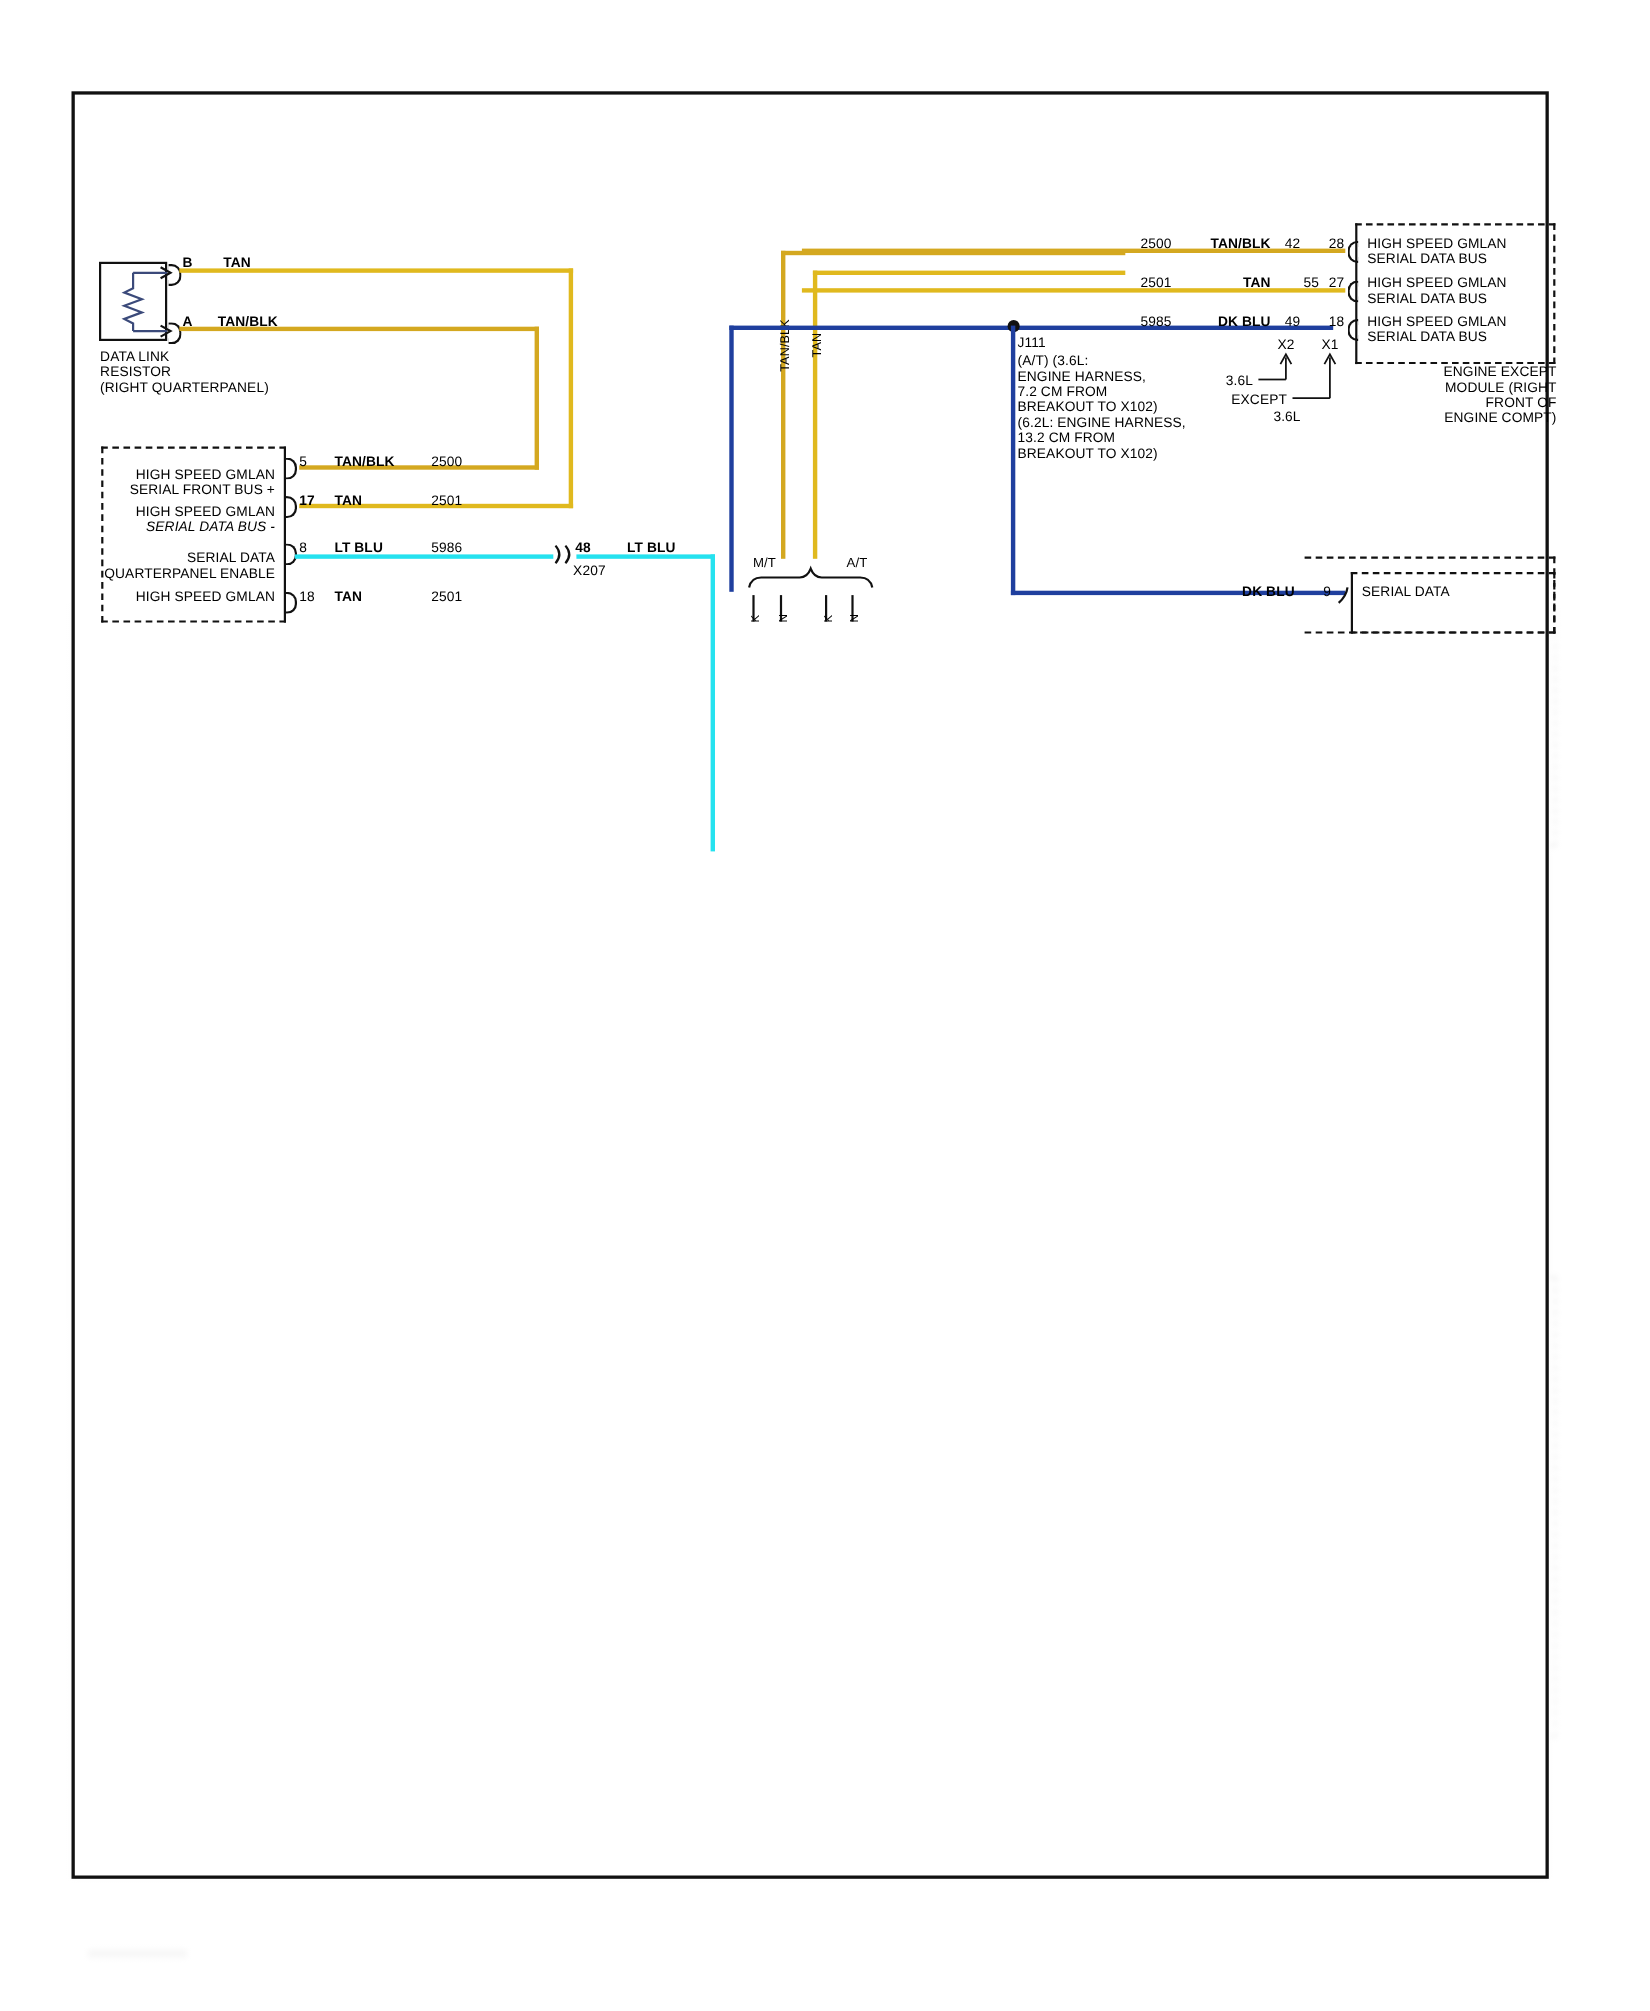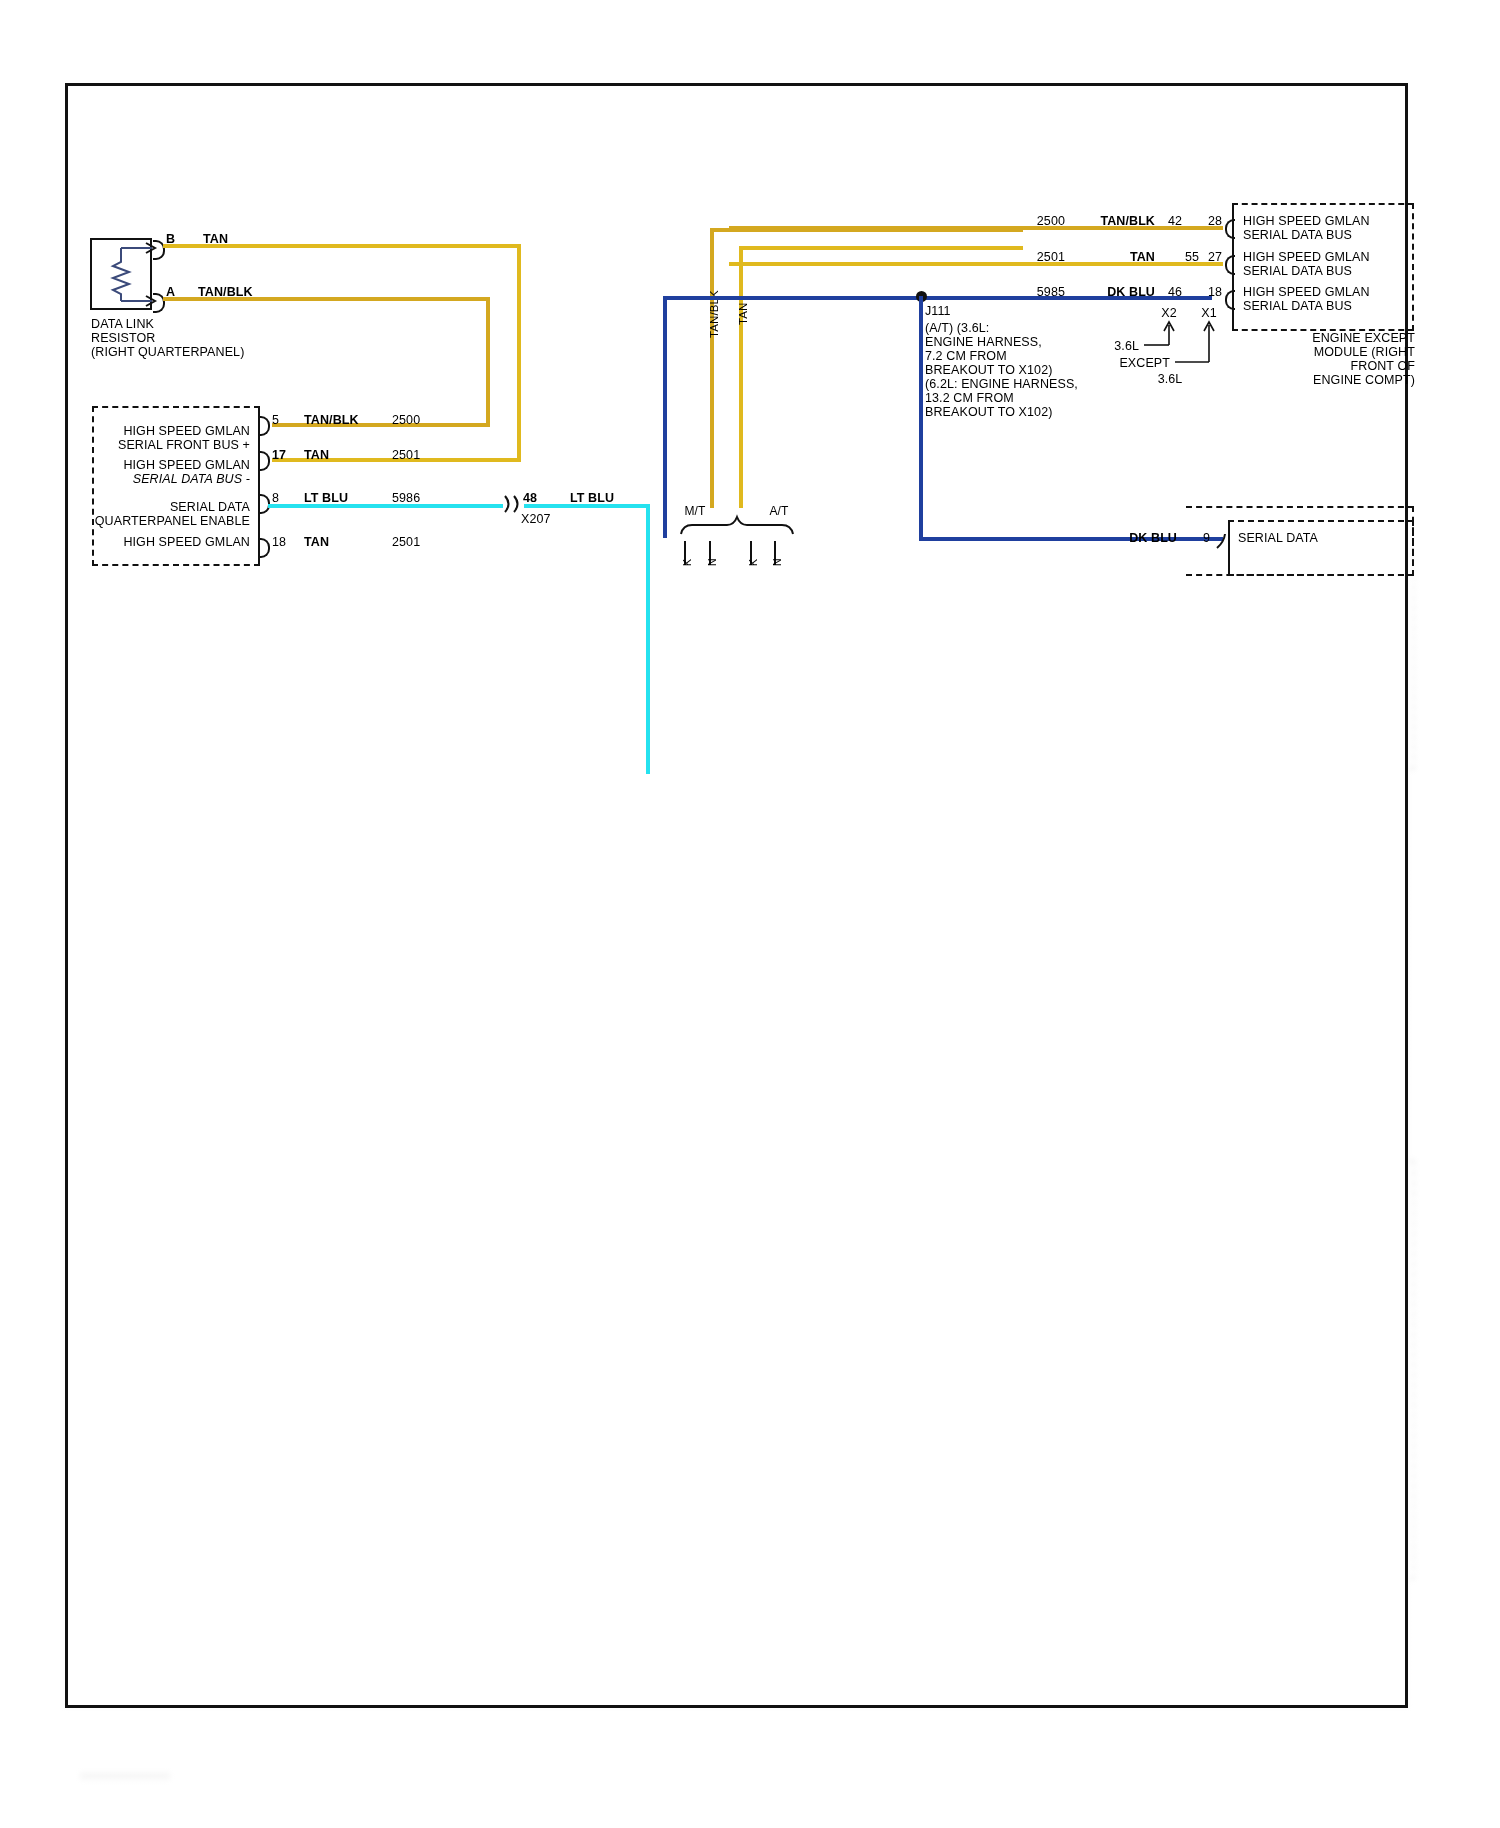--- a/index.html
+++ b/index.html
@@ -315,21 +315,21 @@
   <div class="t r" style="left:1160px;top:214px;width:22px;">42</div>
   <div class="t r" style="left:1200px;top:214px;width:22px;">28</div>
 
   <div class="t r" style="left:1005px;top:250px;width:60px;">2501</div>
   <div class="t r" style="left:1080px;top:250px;width:75px;font-weight:bold;">TAN</div>
   <div class="t r" style="left:1144px;top:250px;width:22px;margin-left:33px;">55</div>
   <div class="t r" style="left:1200px;top:250px;width:22px;">27</div>
 
   <div class="t r" style="left:1005px;top:285px;width:60px;">5985</div>
   <div class="t r" style="left:1080px;top:285px;width:75px;font-weight:bold;">DK BLU</div>
-  <div class="t r" style="left:1160px;top:285px;width:22px;">46</div>
+  <div class="t r" style="left:1160px;top:285px;width:22px;">49</div>
   <div class="t r" style="left:1200px;top:285px;width:22px;">18</div>
 
   <div class="bracket l" style="left:1225px;top:219px;"></div>
   <div class="bracket l" style="left:1225px;top:255px;"></div>
   <div class="bracket l" style="left:1225px;top:290px;"></div>
   <div class="pinbar" style="left:1232px;top:203px;height:128px;"></div>
   <div class="dbox nl" style="left:1232px;top:203px;width:182px;height:128px;"></div>
 
   <div class="t" style="left:1243px;top:214px;">HIGH SPEED GMLAN</div>
   <div class="t" style="left:1243px;top:228px;">SERIAL DATA BUS</div>

